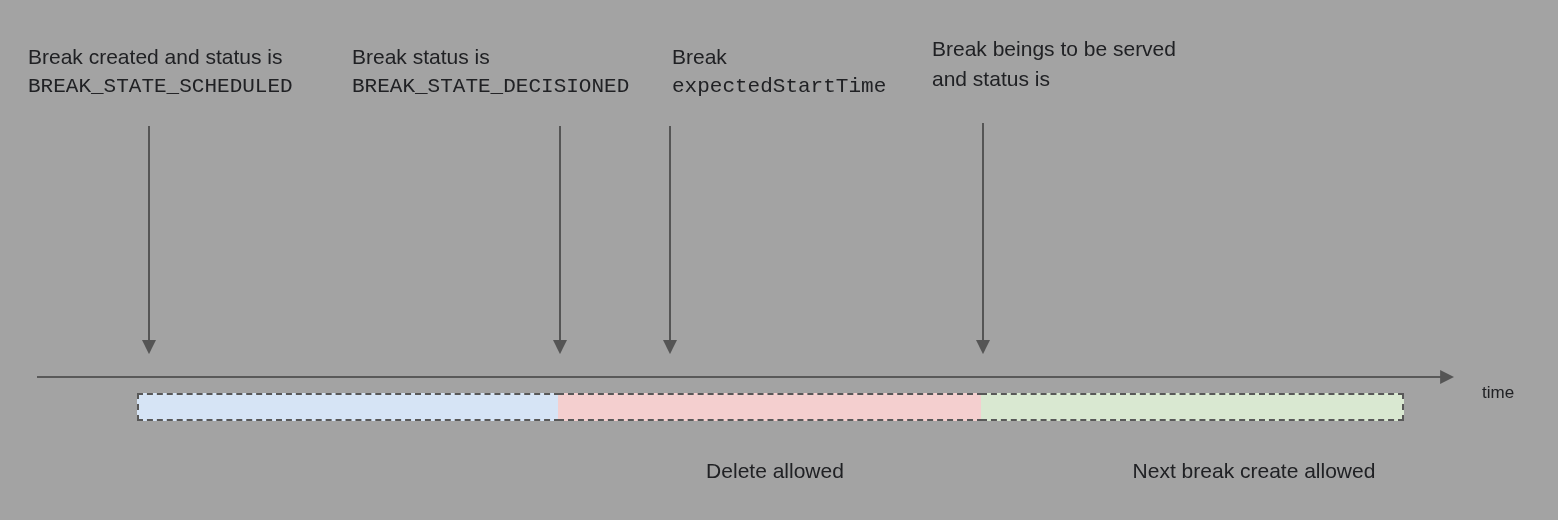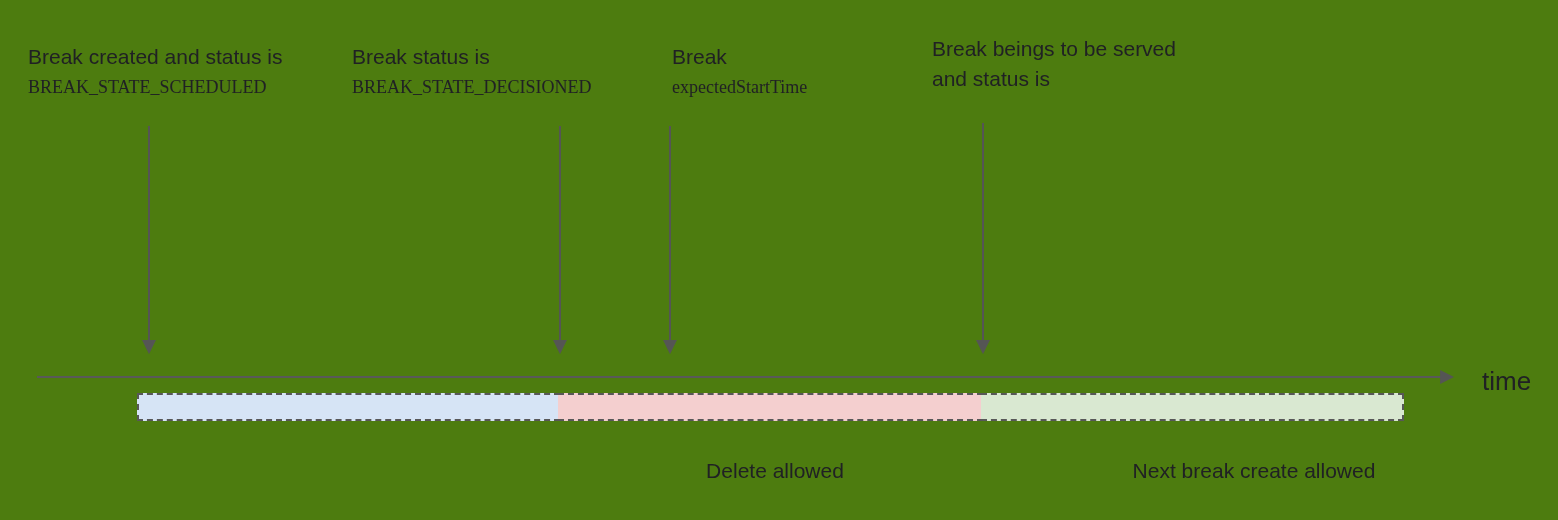--- a/index.html
+++ b/index.html
@@ -1,48 +1,48 @@
 <!DOCTYPE html>
 <html><head>
 <meta charset="utf-8">
 <style>
   html, body { margin: 0; padding: 0; background: #ffffff; }
   .canvas {
     position: relative;
     width: 1558px;
     height: 520px;
-    background: #4d7c0f;
+    background: #a3a3a3;
     overflow: hidden;
     font-family: "Liberation Sans", sans-serif;
     color: #202124;
   }
   .overlay {
     position: absolute;
     left: 0; top: 0;
     width: 1558px; height: 520px;
     pointer-events: none;
   }
   .ann { position: absolute; }
   .sans {
     font-family: "Liberation Sans", sans-serif;
     font-size: 21px;
     line-height: 30px;
     white-space: nowrap;
   }
   .mono {
-    font-family: Liberation Serif, serif;
-    font-size: 18px;
+    font-family: Liberation Mono, monospace;
+    font-size: 21px;
     line-height: 30px;
     white-space: nowrap;
   }
   .axis-label {
     position: absolute;
     left: 1482px;
-    top: 368px;
-    font-size: 26px;
+    top: 380px;
+    font-size: 17px;
     line-height: 26px;
     white-space: nowrap;
   }
   .bar {
     position: absolute;
     left: 137px;
     top: 393px;
     height: 28px;
     display: flex;
   }

